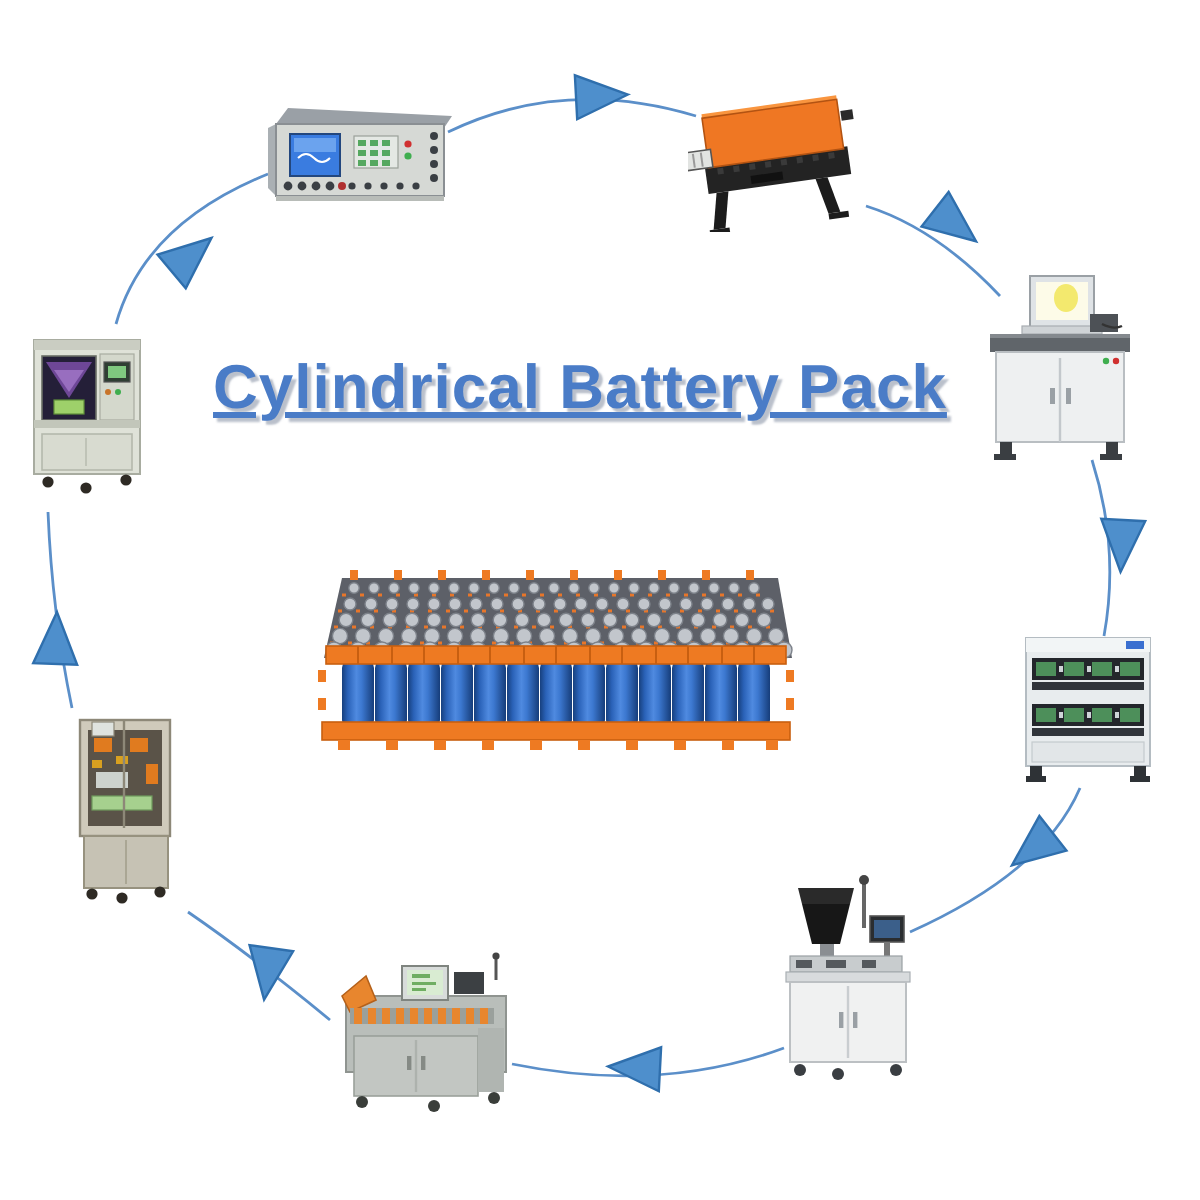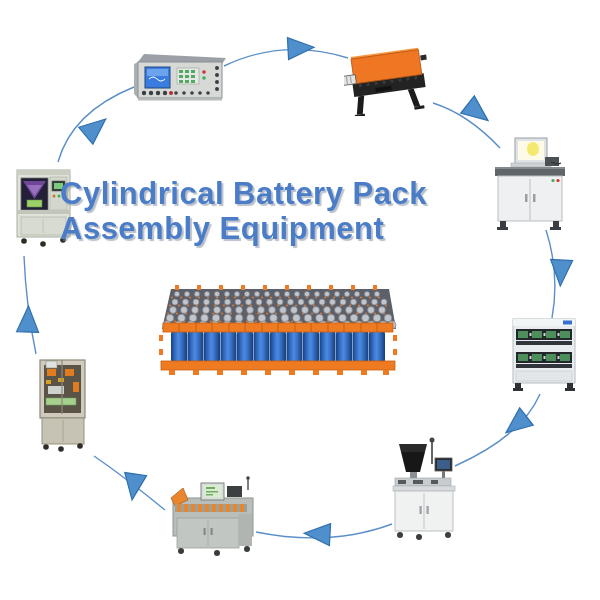--- a/index.html
+++ b/index.html
@@ -5,23 +5,24 @@
   html,body{margin:0;padding:0;}
   body{
     width:600px;height:600px;position:relative;overflow:hidden;
     background:#ffffff;
     font-family:"Liberation Sans", sans-serif;
   }
   #flow-layer{position:absolute;left:0;top:0;z-index:1;pointer-events:none;}
   .machine{position:absolute;z-index:2;}
   #title{
     position:absolute;left:60px;top:176px;width:460px;z-index:3;
-    font-weight:bold;font-size:31px;line-height:35px;
+    text-align:center;font-weight:bold;font-size:31px;line-height:35px;
     color:#4a7cc7;letter-spacing:0.5px;
     text-shadow:2px 2px 1px rgba(130,140,160,0.55);
+    text-decoration:underline;
   }
   #battery-pack{position:absolute;left:159px;top:285px;z-index:2;}
 </style>
 </head>
 <body>
 
 <svg id="flow-layer" width="600" height="600" viewBox="0 0 600 600">
   <g fill="none" stroke="#5b8fc9" stroke-width="1.4">
     <path d="M 58,162 Q 72,112 134,87"></path>
     <path d="M 224,66 Q 282,38 348,58"></path>
@@ -39,21 +40,20 @@
     <path transform="translate(561,272) rotate(93)" d="M 14,0 L -12,-11 L -12,11 Z"></path>
     <path transform="translate(517,424) rotate(142)" d="M 14,0 L -12,-11 L -12,11 Z"></path>
     <path transform="translate(318,534) rotate(183)" d="M 14,0 L -12,-11 L -12,11 Z"></path>
     <path transform="translate(134,486) rotate(98)" d="M 14,0 L -12,-11 L -12,11 Z"></path>
     <path transform="translate(28,320) rotate(-88)" d="M 14,0 L -12,-11 L -12,11 Z"></path>
   </g>
 </svg>
 
 <div id="title">
   <div>Cylindrical Battery Pack</div>
-  <div>Assembly Equipment</div>
 </div>
 
 <svg id="battery-pack" width="238" height="92" viewBox="0 0 238 92">
   <defs>
     <linearGradient id="cellGrad" x1="0" y1="0" x2="1" y2="0">
       <stop offset="0" stop-color="#17407e"></stop>
       <stop offset="0.18" stop-color="#2a62b8"></stop>
       <stop offset="0.45" stop-color="#4f8ae0"></stop>
       <stop offset="0.62" stop-color="#3c78d0"></stop>
       <stop offset="1" stop-color="#163d7a"></stop>

